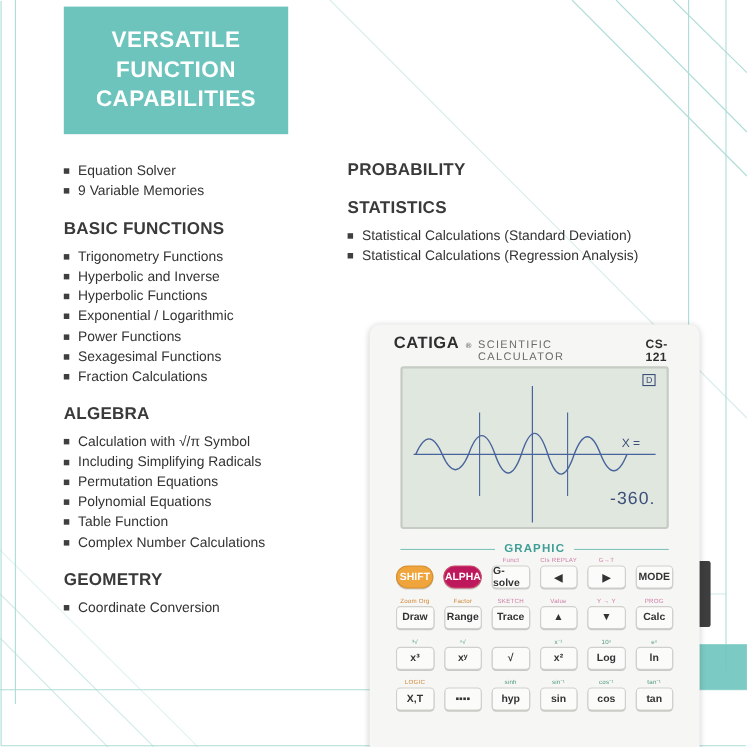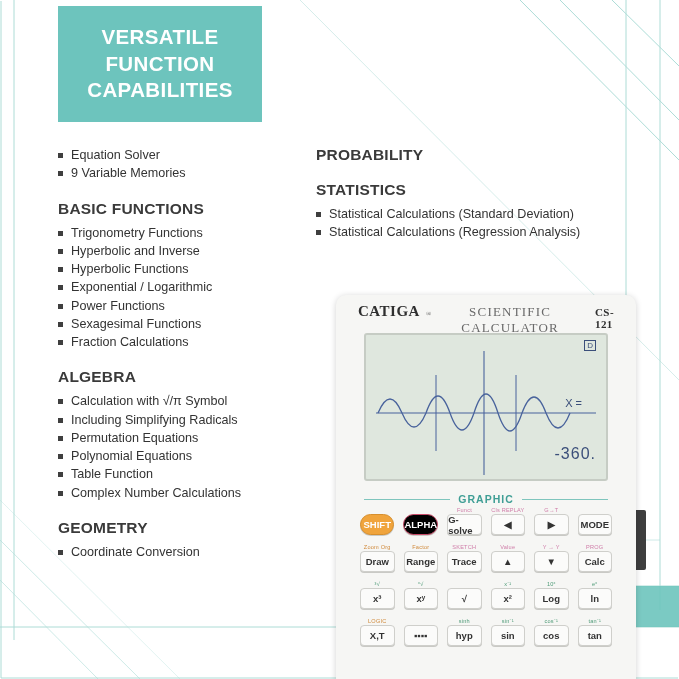--- a/index.html
+++ b/index.html
@@ -76,27 +76,27 @@
   }
   .calc-shadow {
     position: absolute;
     left: 628px; top: 510px;
     width: 18px; height: 60px;
     background: #3e3e3e;
     border-radius: 2px;
   }
   .brand-row {
     position: absolute; left: 22px; top: 8px; right: 12px;
-    display: flex; align-items: baseline; gap: 6px; font-family: Liberation Serif, serif;
+    display: flex; align-items: baseline; gap: 6px;
   }
   .brand {
     font-size: 15px; font-weight: bold; color: #2f2f2f; letter-spacing: 0.5px;
   }
   .brand-r { font-size: 7px; vertical-align: super; color: #555; }
-  .brand-sub { font-size: 13px; color: #6a6a6a; letter-spacing: 1.2px; text-align: center; }
+  .brand-sub { font-size: 10px; color: #6a6a6a; letter-spacing: 1.2px; }
   .brand-model { font-size: 11px; font-weight: bold; color: #2f2f2f; margin-left: 6px; letter-spacing: 0.4px; }
 
   .screen {
     position: absolute; left: 28px; top: 38px;
     width: 244px; height: 148px;
     background: #dfe7de;
     border: 2px solid #c6ccc4;
     border-radius: 3px;
   }
   .screen-ind {
@@ -129,21 +129,21 @@
   .klab.green { color: #4f9b78; }
   .klab.orange { color: #d08a3c; }
   .key {
     height: 21px; border-radius: 4px;
     background: #fbfbfa; border: 1px solid #cfcfcb;
     box-shadow: 0 1px 0 #c9c9c5;
     display: flex; align-items: center; justify-content: center;
     font-size: 9.5px; color: #333; font-weight: bold;
   }
   .key.shift { background: #f0a43c; border-color: #d78f2d; color: #fff; border-radius: 11px; }
-  .key.alpha { background: #000000; border-color: #c94a68; color: #fff; border-radius: 11px; }
+  .key.alpha { background: #be185d; border-color: #c94a68; color: #fff; border-radius: 11px; }
 </style>
 </head>
 <body>
 
 <svg class="bg-lines" width="679" height="679" viewBox="0 0 679 679" aria-hidden="true">
   <g stroke="#9fd6d0" stroke-width="1" fill="none" opacity="0.85">
     <path d="M1 1 L1 678"></path>
     <path d="M1 678 L678 678"></path>
     <path d="M626 0 L626 678"></path>
     <path d="M0 627 L679 627"></path>

